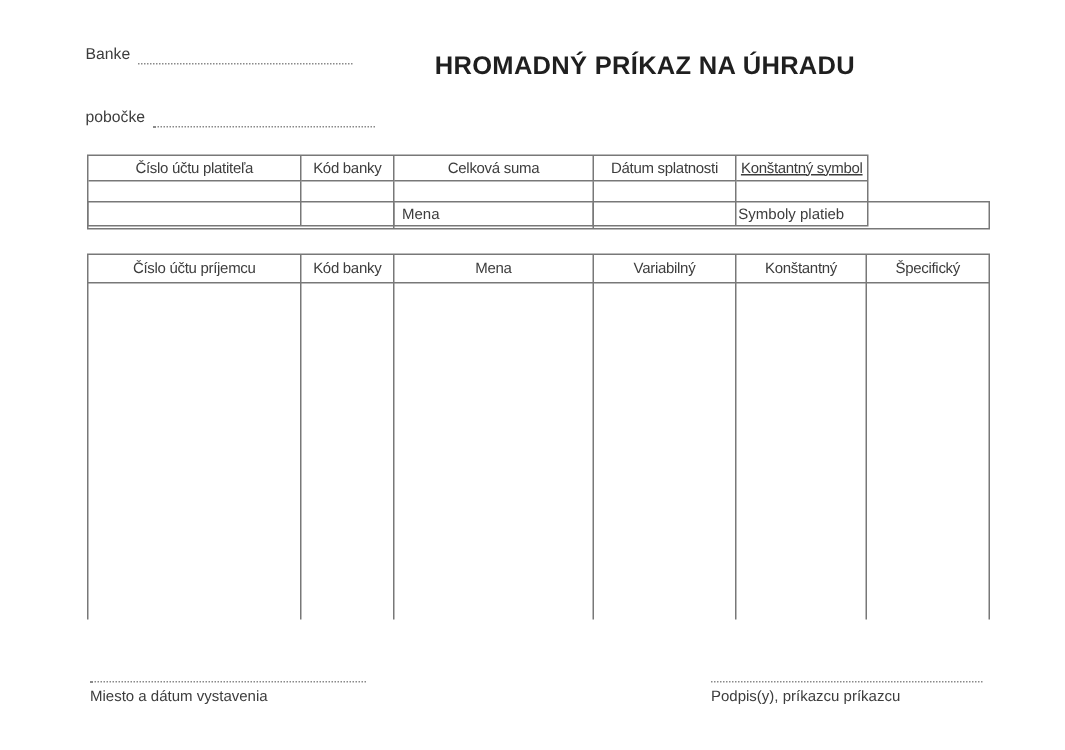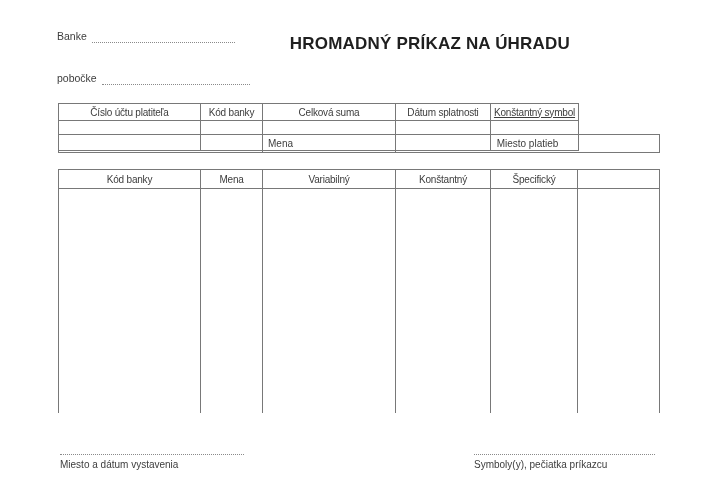--- a/index.html
+++ b/index.html
@@ -113,38 +113,39 @@
     <div class="ecell"></div>
     <div class="ecell"></div>
     <div class="ecell"></div>
     <div class="ecell"></div>
     <div class="ecell"></div>
   </div>
 
   <div class="mena">
     <div></div>
     <div class="mena-cell">Mena</div>
-    <div>Miesto platieb</div>
+    <div>Symboly platieb</div>
   </div>
 
   <div class="t2h">
+    <div class="hcell">Číslo účtu príjemcu</div>
     <div class="hcell">Kód banky</div>
     <div class="hcell">Mena</div>
     <div class="hcell">Variabilný</div>
     <div class="hcell">Konštantný</div>
     <div class="hcell">Špecifický</div>
   </div>
 
   <div class="t2b">
     <div></div>
     <div></div>
     <div></div>
     <div></div>
     <div></div>
     <div></div>
   </div>
 
   <div class="sig-line" id="issue-line"></div>
   <div class="sig-label" id="issue-label">Miesto a dátum vystavenia</div>
   <div class="sig-line" id="sign-line"></div>
-  <div class="sig-label" id="sign-label">Symboly(y), pečiatka príkazcu</div>
+  <div class="sig-label" id="sign-label">Podpis(y), príkazcu príkazcu</div>
 
 </div>
 
 </body></html>

